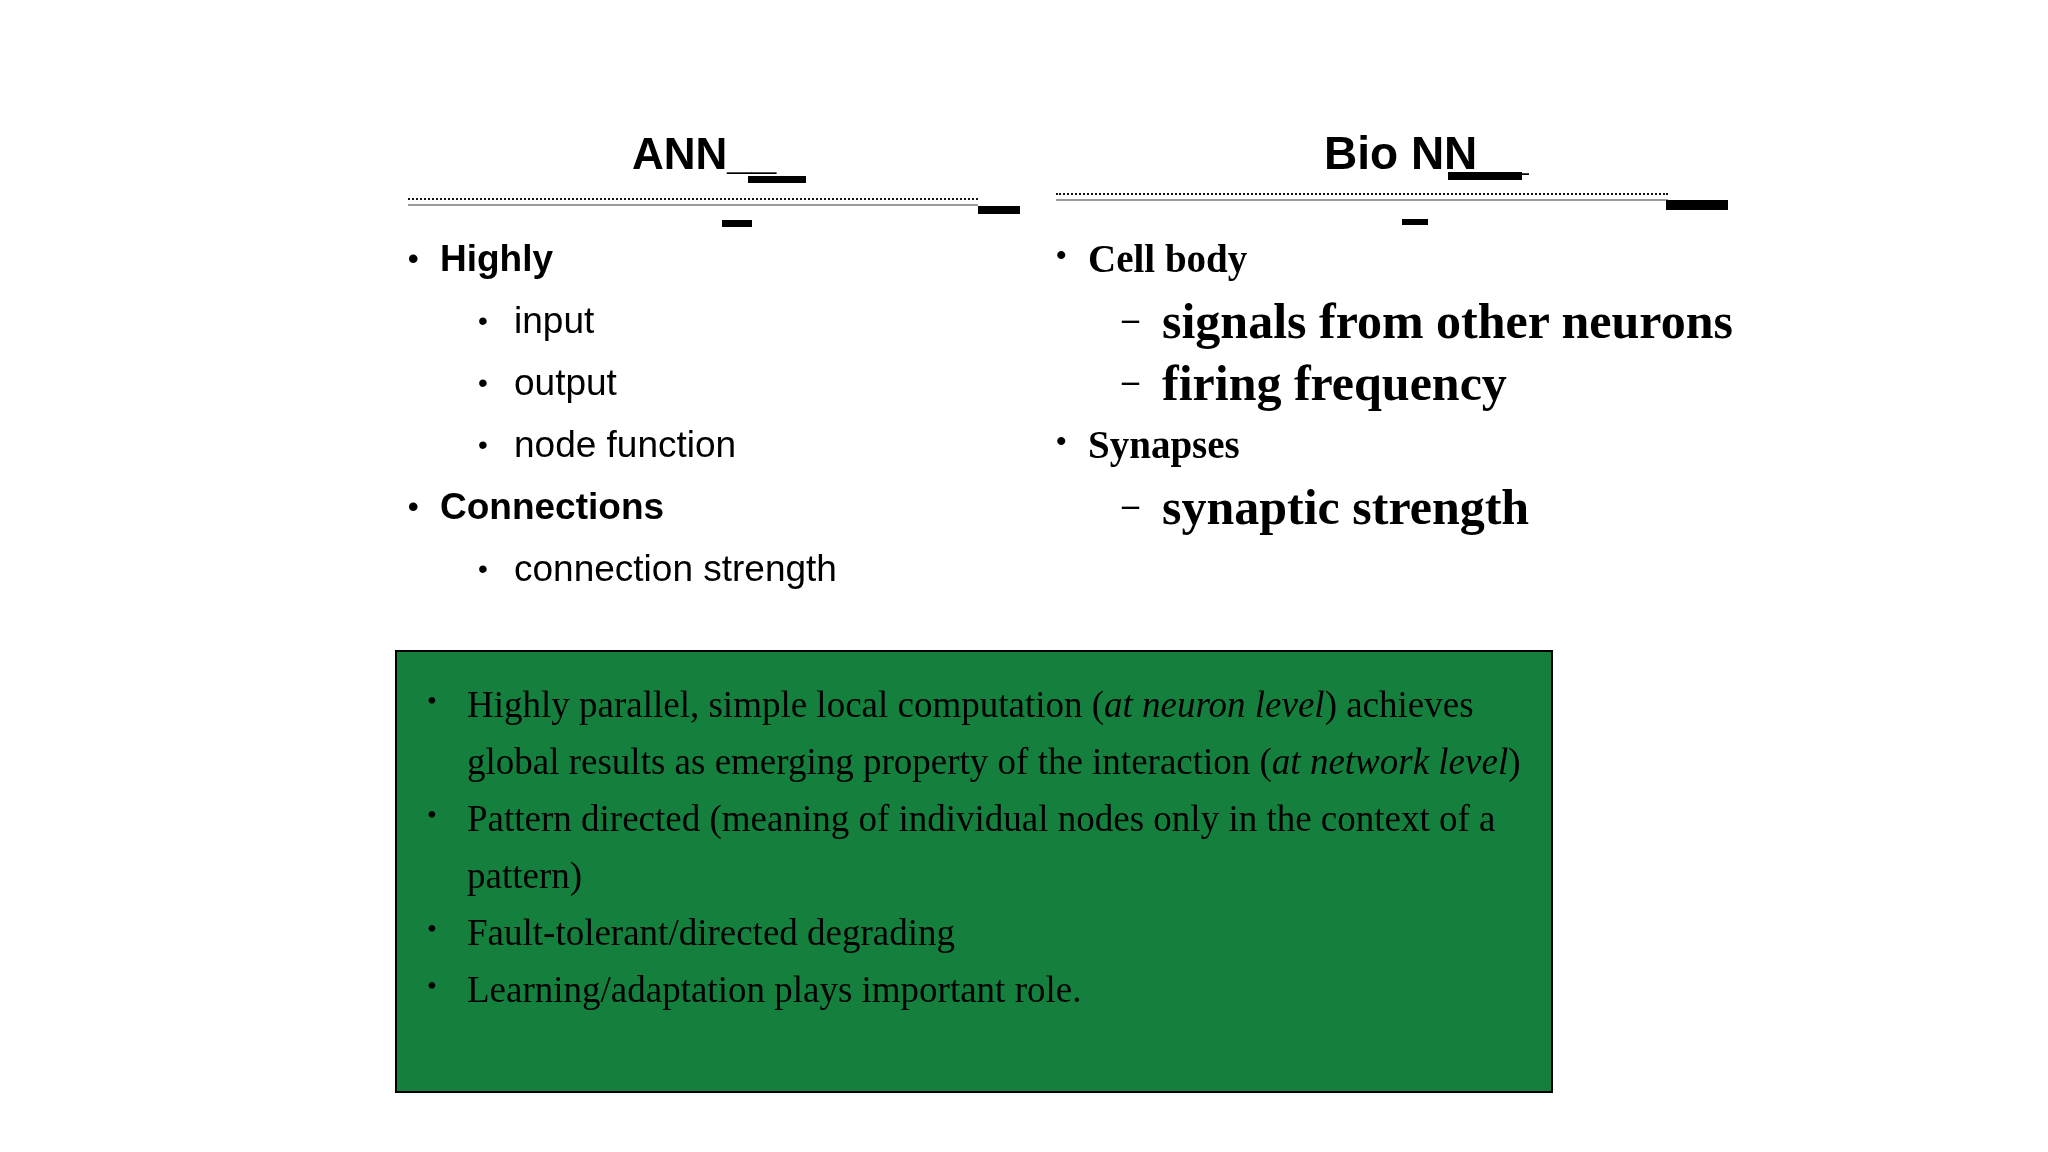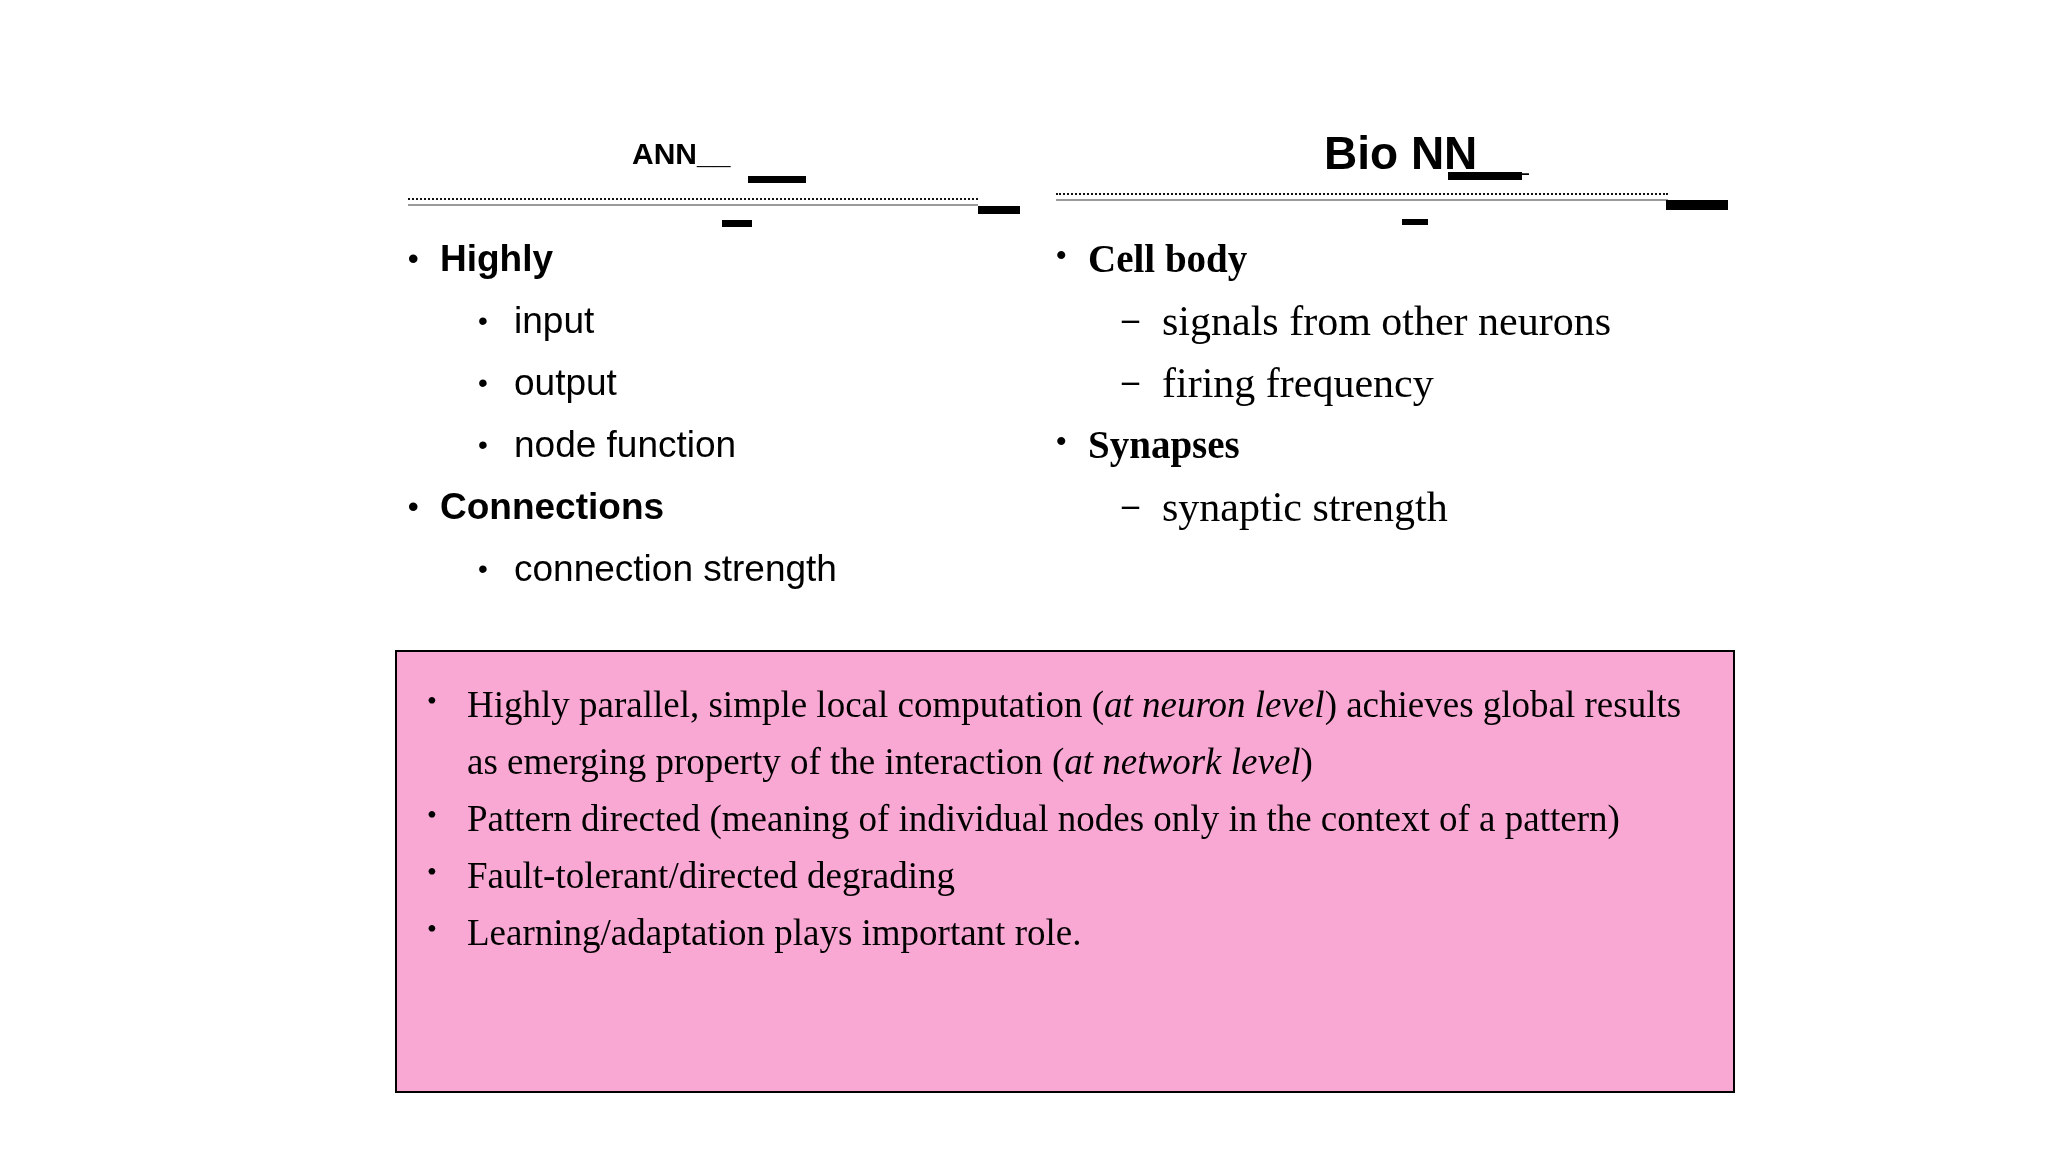--- a/index.html
+++ b/index.html
@@ -41,21 +41,21 @@
   .col-head {
     position: absolute;
     white-space: nowrap;
     font-weight: 700;
     color: #000000;
   }
   .col-head-ann {
     left: 632px;
     top: 130px;
     font-family: "Liberation Sans", sans-serif;
-    font-size: 30px;
+    font-size: 44px;
     line-height: 48px;
   }
   .col-head-bio {
     left: 1324px;
     top: 128px;
     font-family: Liberation Sans, sans-serif;
     font-size: 46px;
     line-height: 50px;
   }
   .head-underscore {
@@ -148,22 +148,22 @@
   
   .col-left .b2 {
     font-family: "Liberation Sans", sans-serif;
     font-weight: 400;
     font-size: 37px;
     line-height: 62px;
     padding-left: 110px;
   }
   .col-right .b2 {
     font-family: "Liberation Serif", serif;
-    font-weight: 400;
-    font-size: 42px;
+    font-weight: 700;
+    font-size: 50px;
     line-height: 62px;
     padding-left: 110px;
   }
   .col-left .b2::before {
     content: "\2022";
     position: absolute;
     left: 74px;
     top: 0;
     font-size: 28px;
     line-height: inherit;
@@ -176,25 +176,25 @@
     font-weight: 700;
     font-size: 34px;
     line-height: inherit;
   }
 
   
   .note-box {
     position: absolute;
     left: 395px;
     top: 650px;
-    width: 1340px;
+    width: 1158px;
     height: 443px;
     box-sizing: border-box;
     border: 2px solid #000000;
-    background: #f9a8d4;
+    background: #15803d;
     padding: 24px 26px 0 18px;
   }
   .note-item {
     position: relative;
     font-family: "Liberation Serif", serif;
     font-weight: 400;
     font-size: 37px;
     line-height: 57px;
     padding-left: 52px;
     color: #000000;

